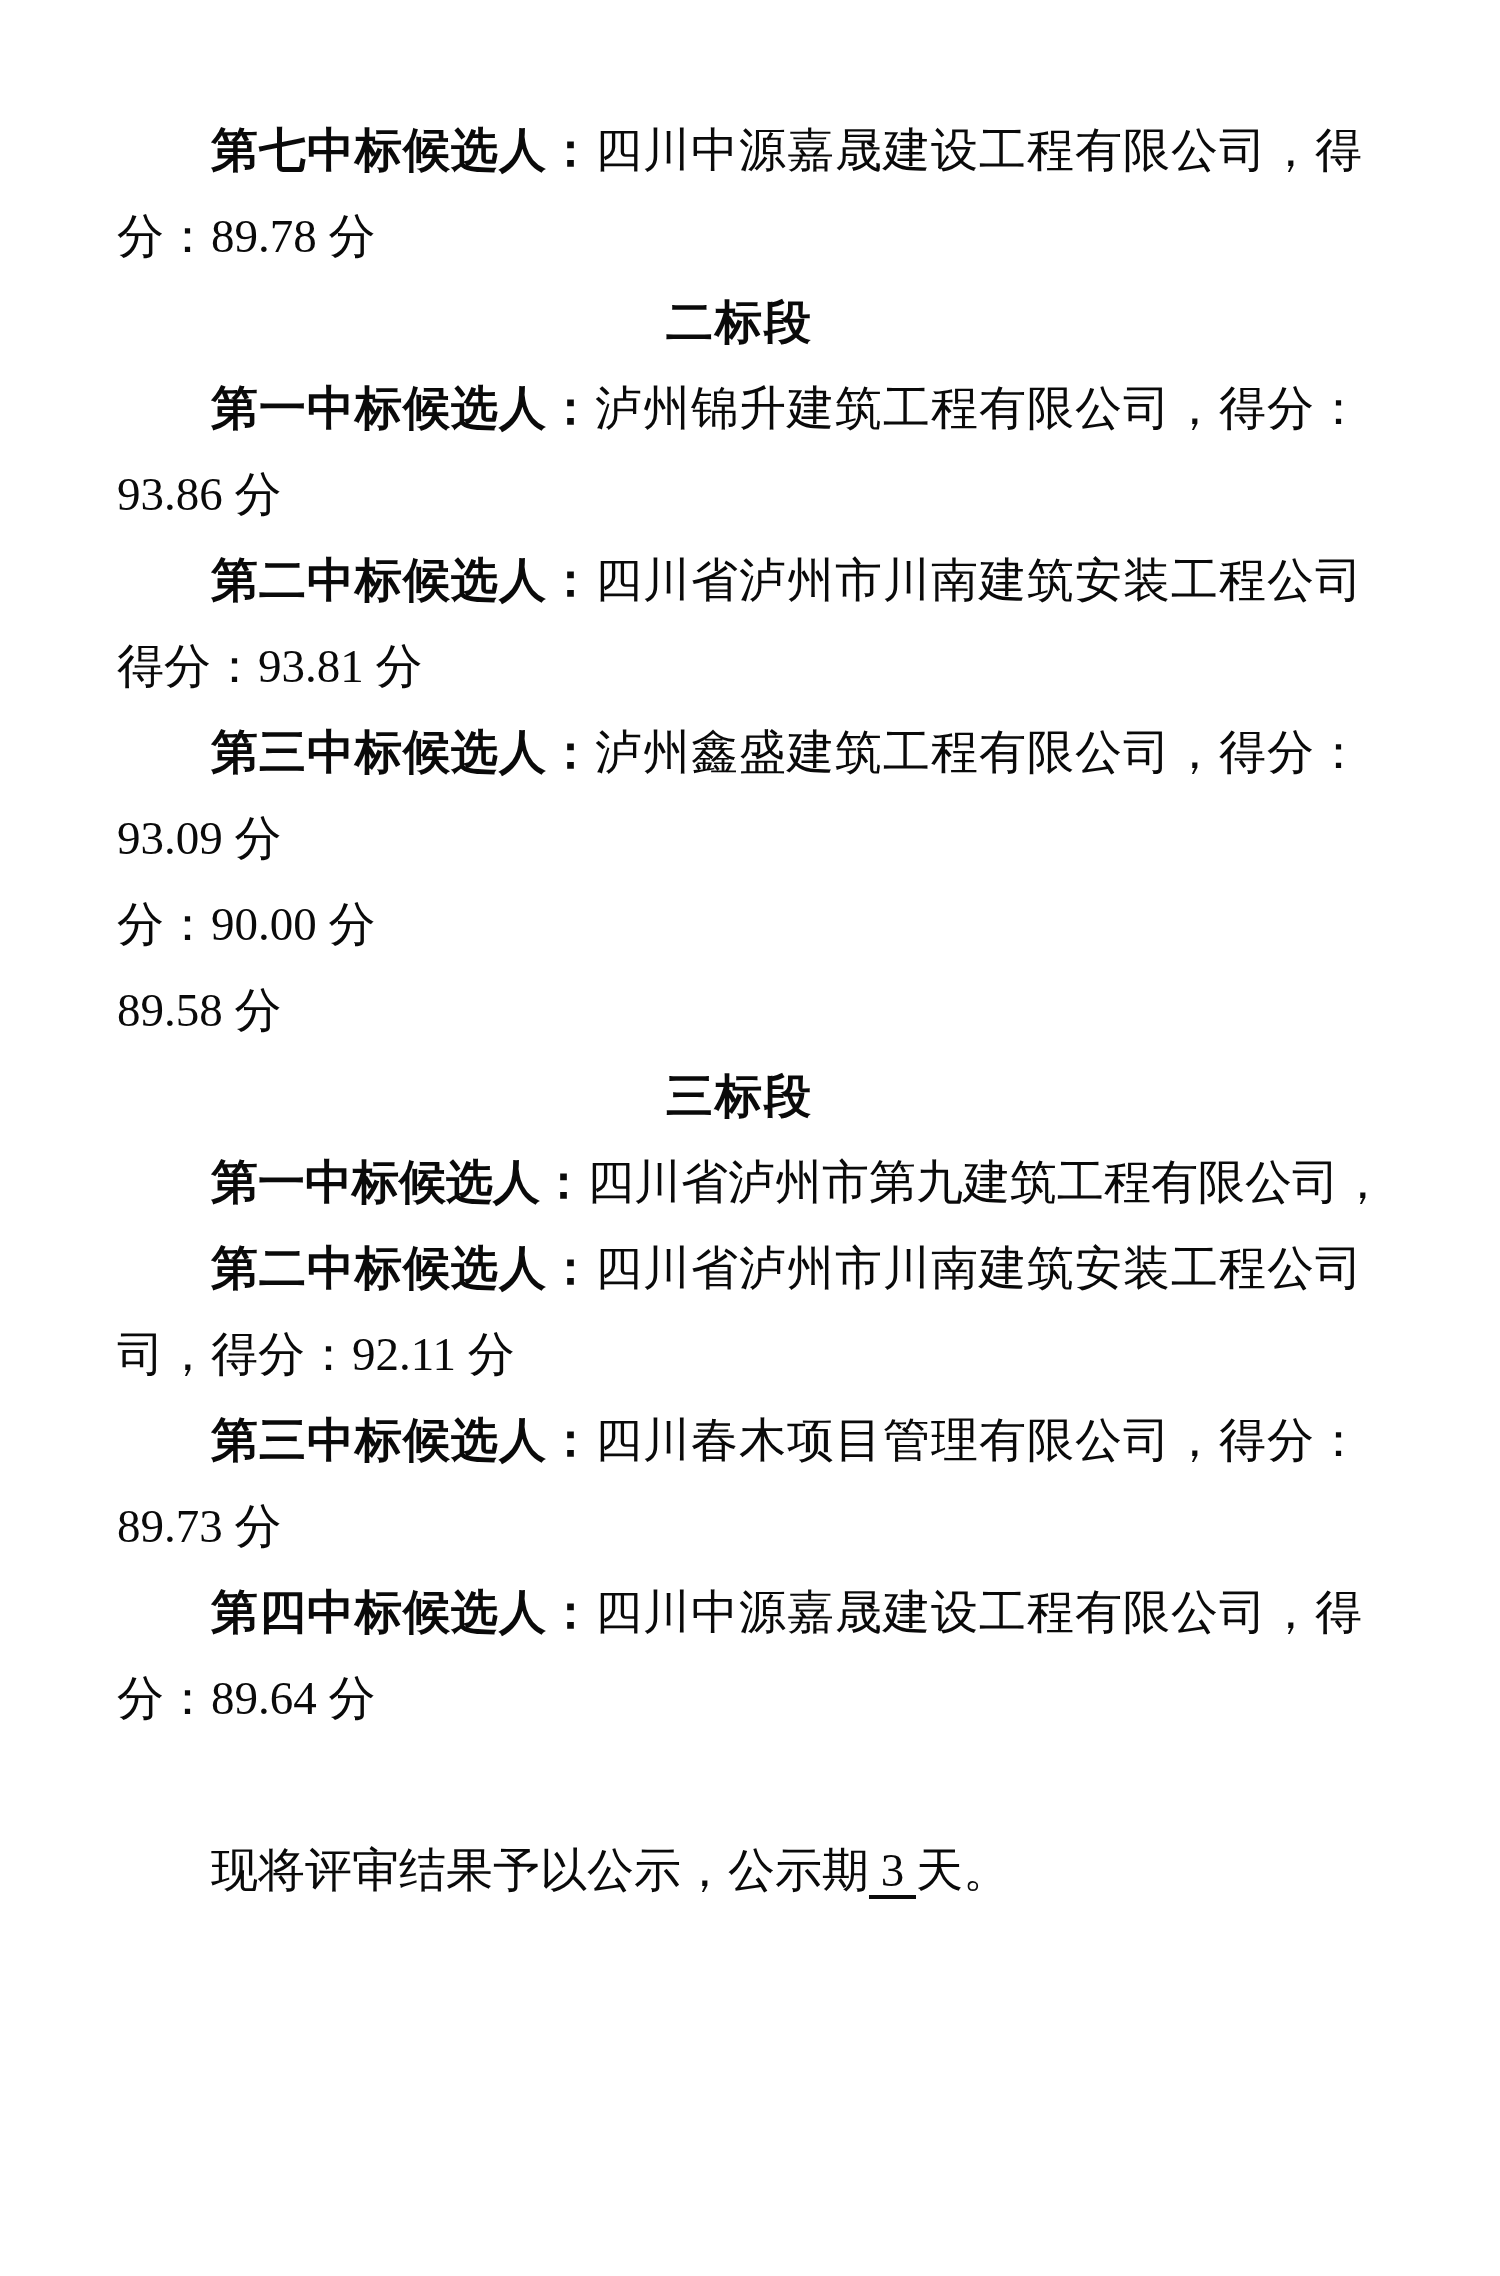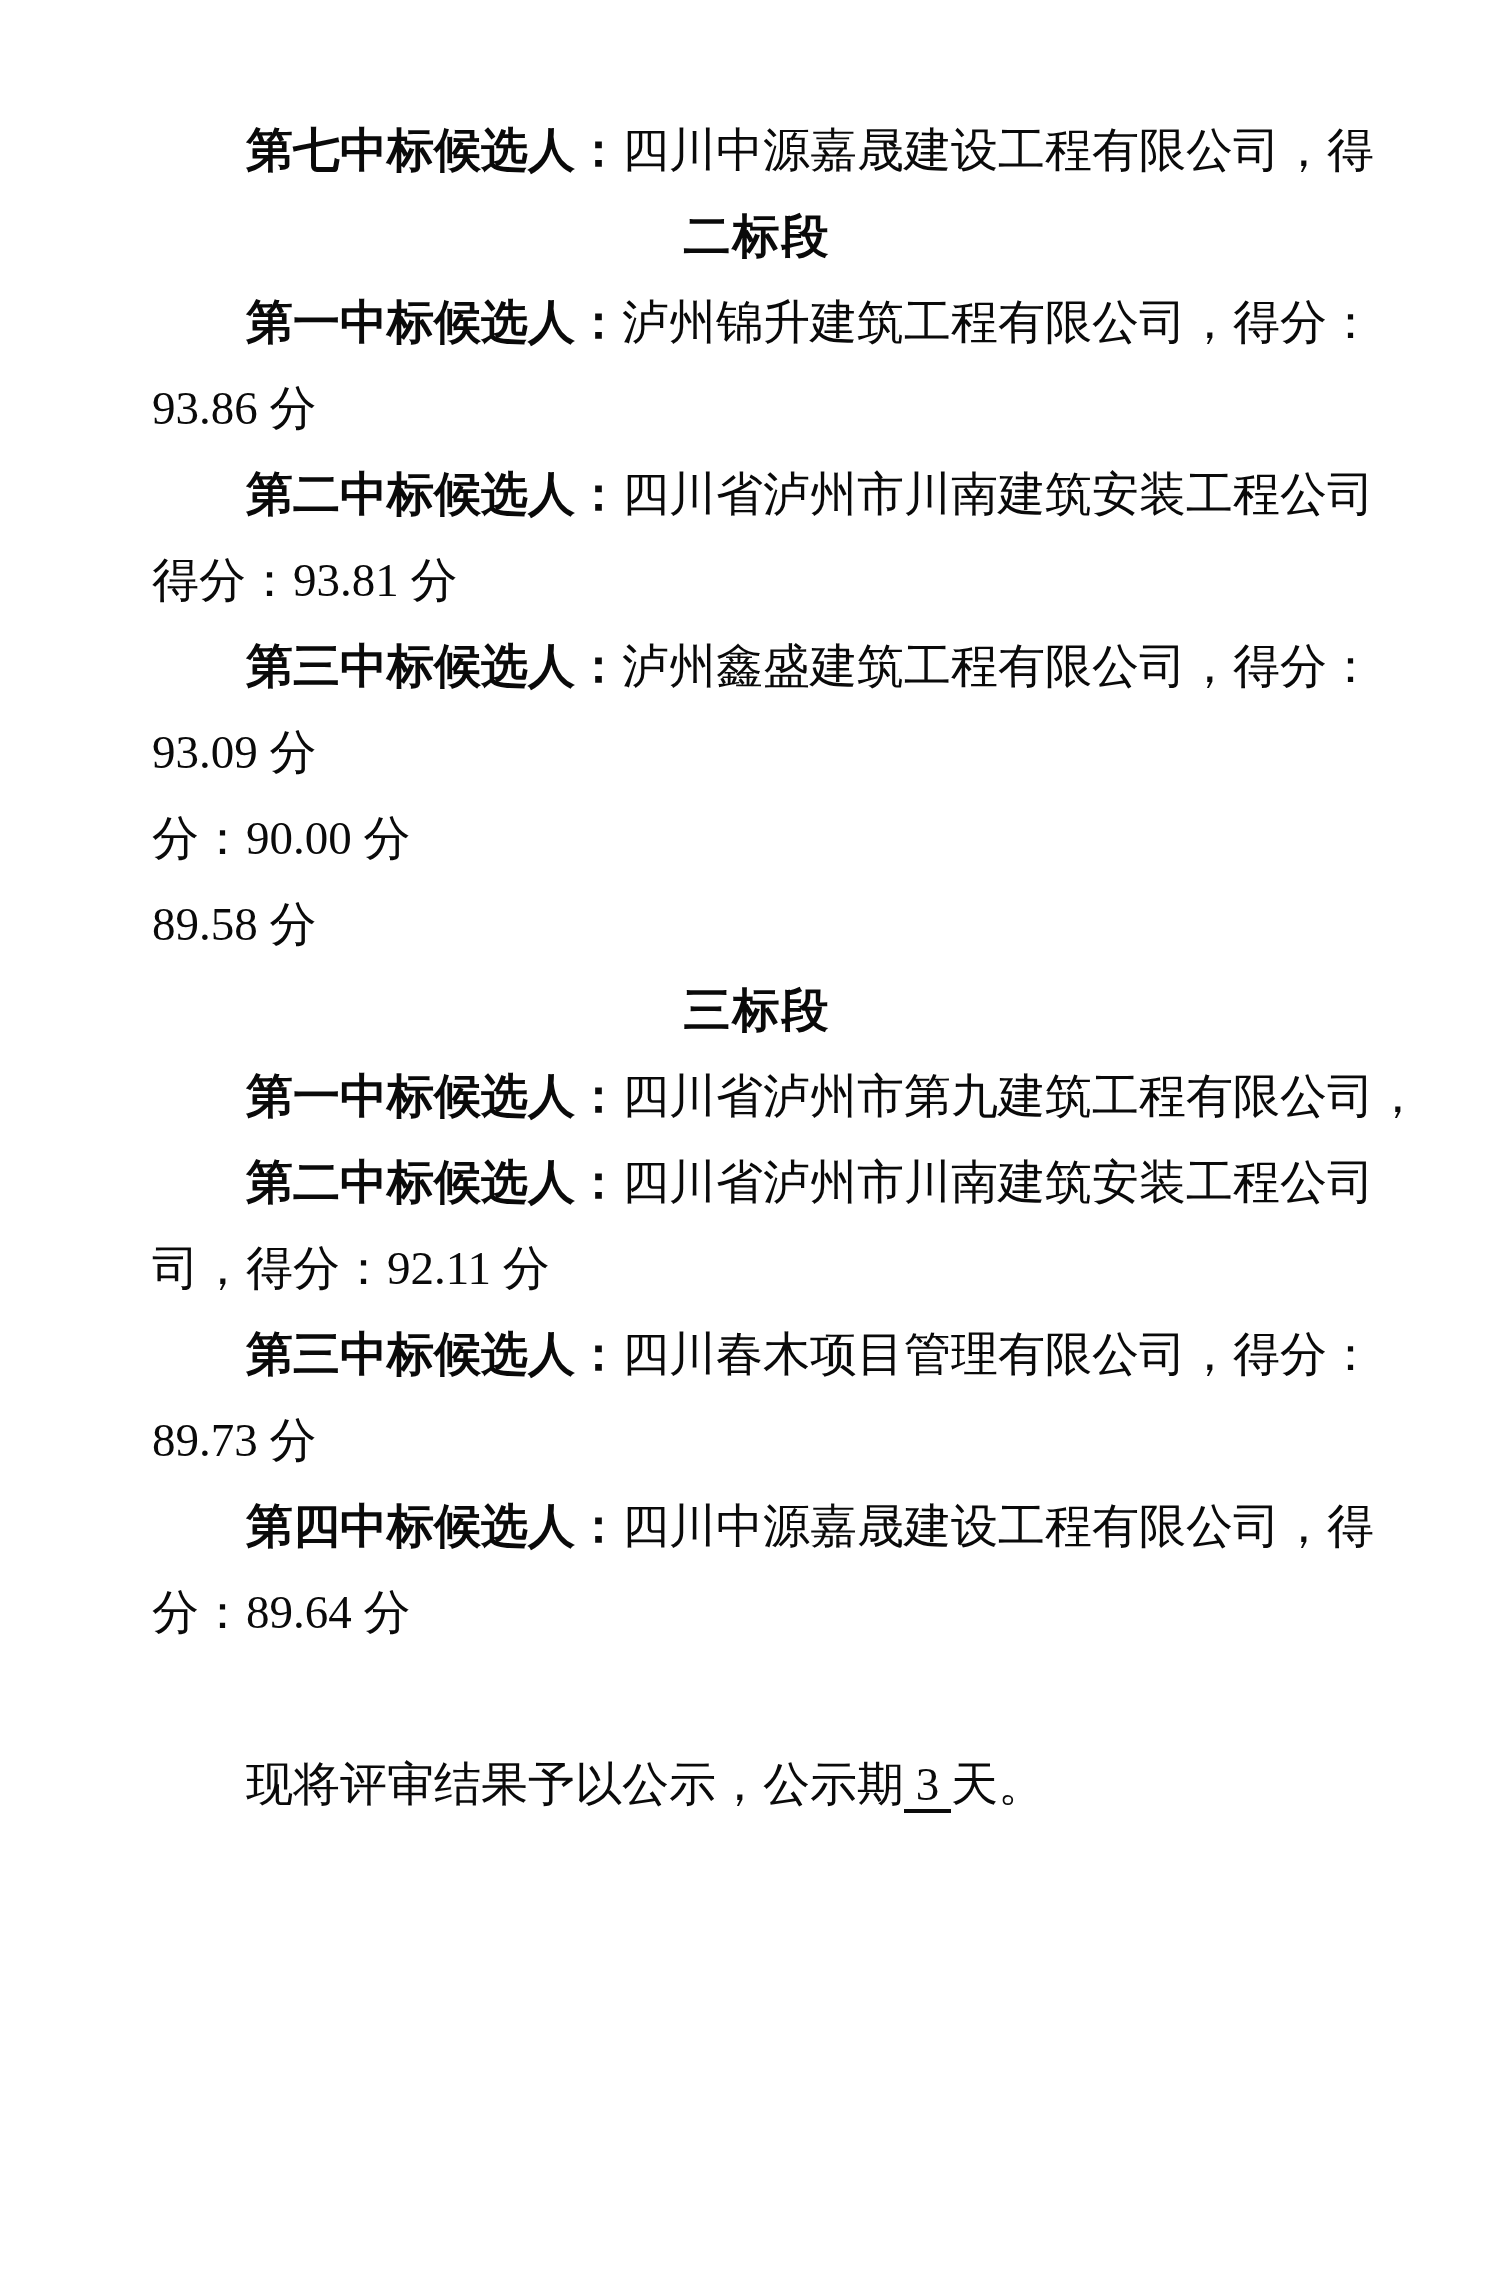--- a/index.html
+++ b/index.html
@@ -24,21 +24,20 @@
     left: 117px;
     top: 107px;
     width: 1245px;
   }
   .line {
     height: 86px;
     line-height: 86px;
     white-space: nowrap;
     text-align: justify;
     text-align-last: justify;
-    margin-left: 35px;
   }
   .line.indent {
     text-indent: 94px;
   }
   .line.left {
     text-align: left;
     text-align-last: left;
   }
   .line.center {
     text-align: center;
@@ -55,20 +54,21 @@
     text-decoration-thickness: 4px;
     text-underline-offset: 9px;
   }
 </style>
 </head>
 <body>
 
 <div class="page">
   <div class="content">
       <div class="line indent"><span class="seg b">第七中标候选人：</span><span class="seg">四川中源嘉晟建设工程有限公司，得</span></div>
+      <div class="line left"><span class="seg">分：89.78 分</span></div>
       <div class="line center heading">二标段</div>
       <div class="line indent"><span class="seg b">第一中标候选人：</span><span class="seg">泸州锦升建筑工程有限公司，得分：</span></div>
       <div class="line left"><span class="seg">93.86 分</span></div>
       <div class="line indent"><span class="seg b">第二中标候选人：</span><span class="seg">四川省泸州市川南建筑安装工程公司</span></div>
       <div class="line left"><span class="seg">得分：93.81 分</span></div>
       <div class="line indent"><span class="seg b">第三中标候选人：</span><span class="seg">泸州鑫盛建筑工程有限公司，得分：</span></div>
       <div class="line left"><span class="seg">93.09 分</span></div>
       <div class="line left"><span class="seg">分：90.00 分</span></div>
       <div class="line left"><span class="seg">89.58 分</span></div>
       <div class="line center heading">三标段</div>

